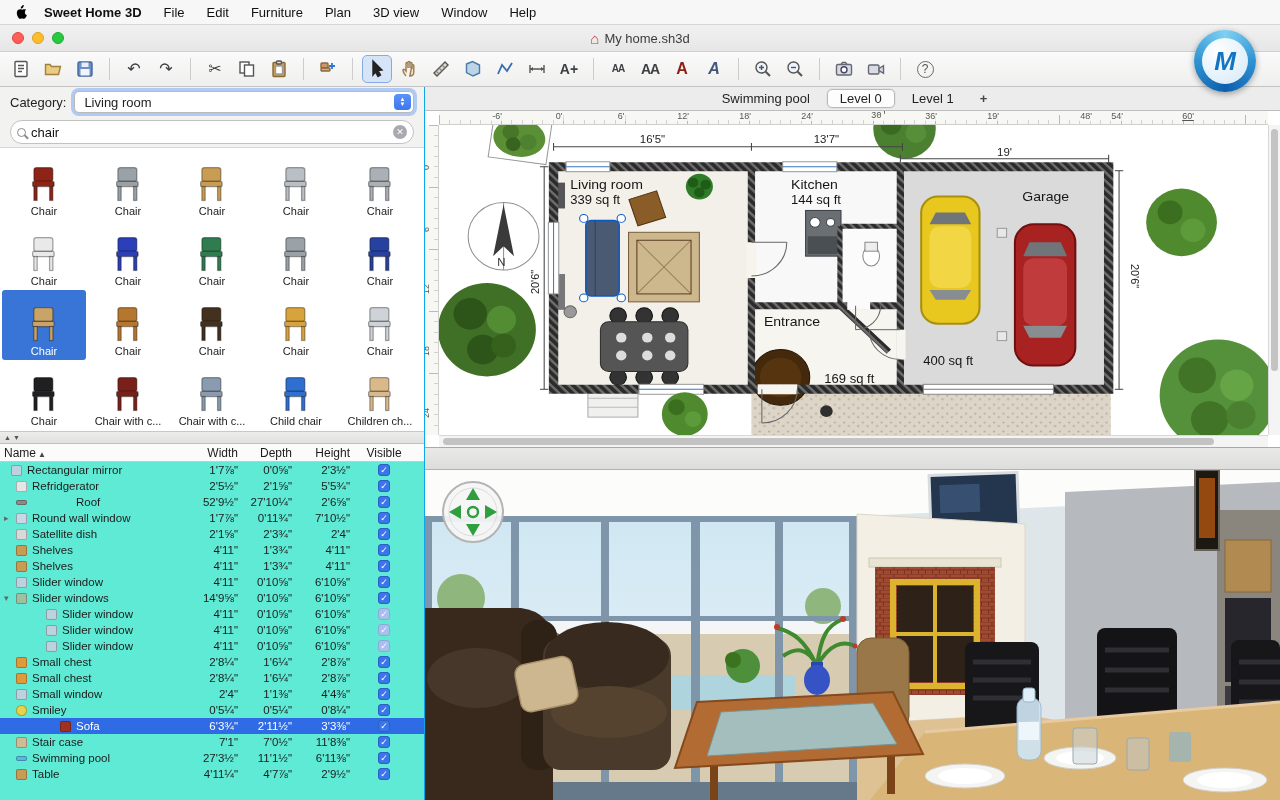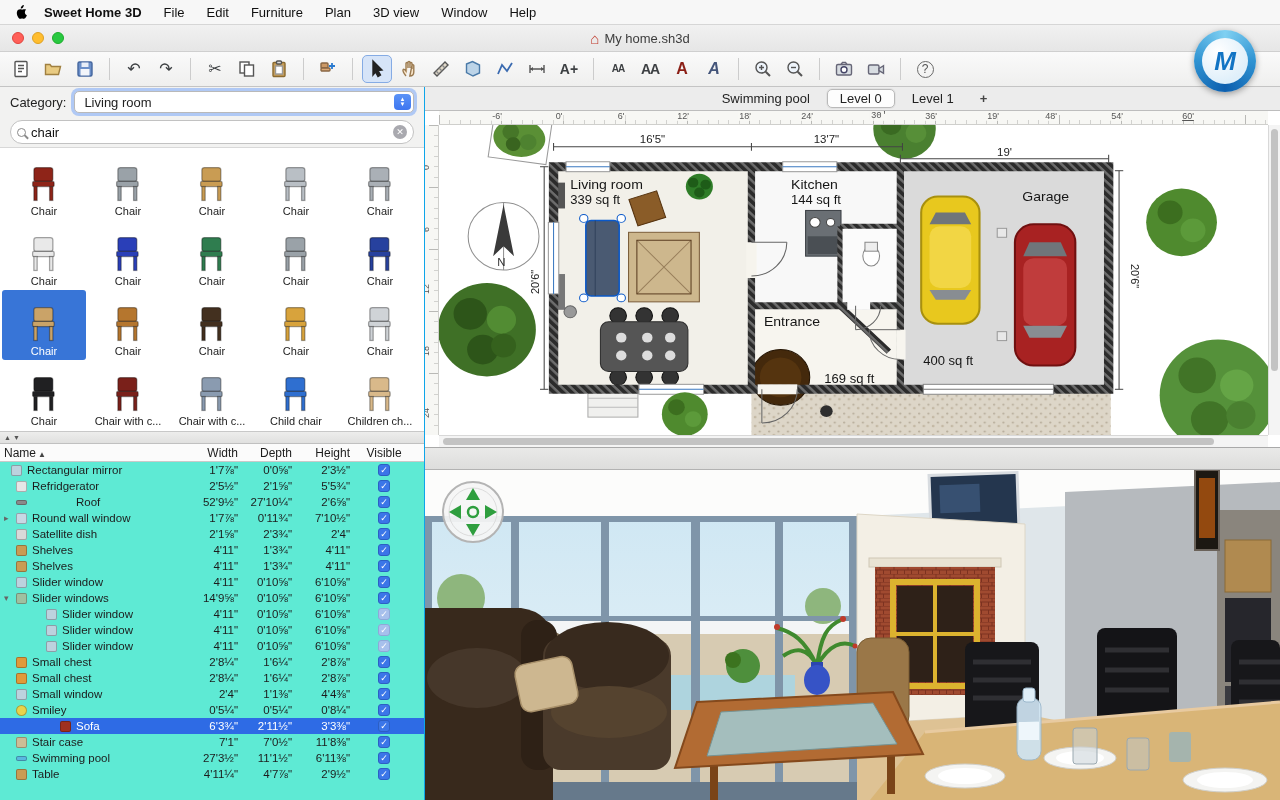--- a/index.html
+++ b/index.html
@@ -795,21 +795,21 @@
       <div class="ruler-top">
           <span class="rlab" style="left: 58px;">-6'</span>
           <span class="rlab" style="left: 120px;">0'</span>
           <span class="rlab" style="left: 182px;">6'</span>
           <span class="rlab" style="left: 244px;">12'</span>
           <span class="rlab" style="left: 306px;">18'</span>
           <span class="rlab" style="left: 368px;">24'</span>
           <span class="rlab" style="left: 440px; font-family: Liberation Mono, monospace;">30'</span>
           <span class="rlab" style="left: 492px;">36'</span>
           <span class="rlab" style="left: 554px;">19'</span>
-          <span class="rlab" style="left: 612px;">48'</span>
+          <span class="rlab" style="left: 647px;">48'</span>
           <span class="rlab" style="left: 678px;">54'</span>
           <span class="rlab" style="left: 749px; text-decoration: underline;">60'</span>
         </div>
       <div class="ruler-left">
           <span class="rlab v" style="top: 34px;">0'</span>
           <span class="rlab v" style="top: 96px;">6'</span>
           <span class="rlab v" style="top: 158px;">12'</span>
           <span class="rlab v" style="top: 220px;">18'</span>
           <span class="rlab v" style="top: 282px;">24'</span>
         </div>

